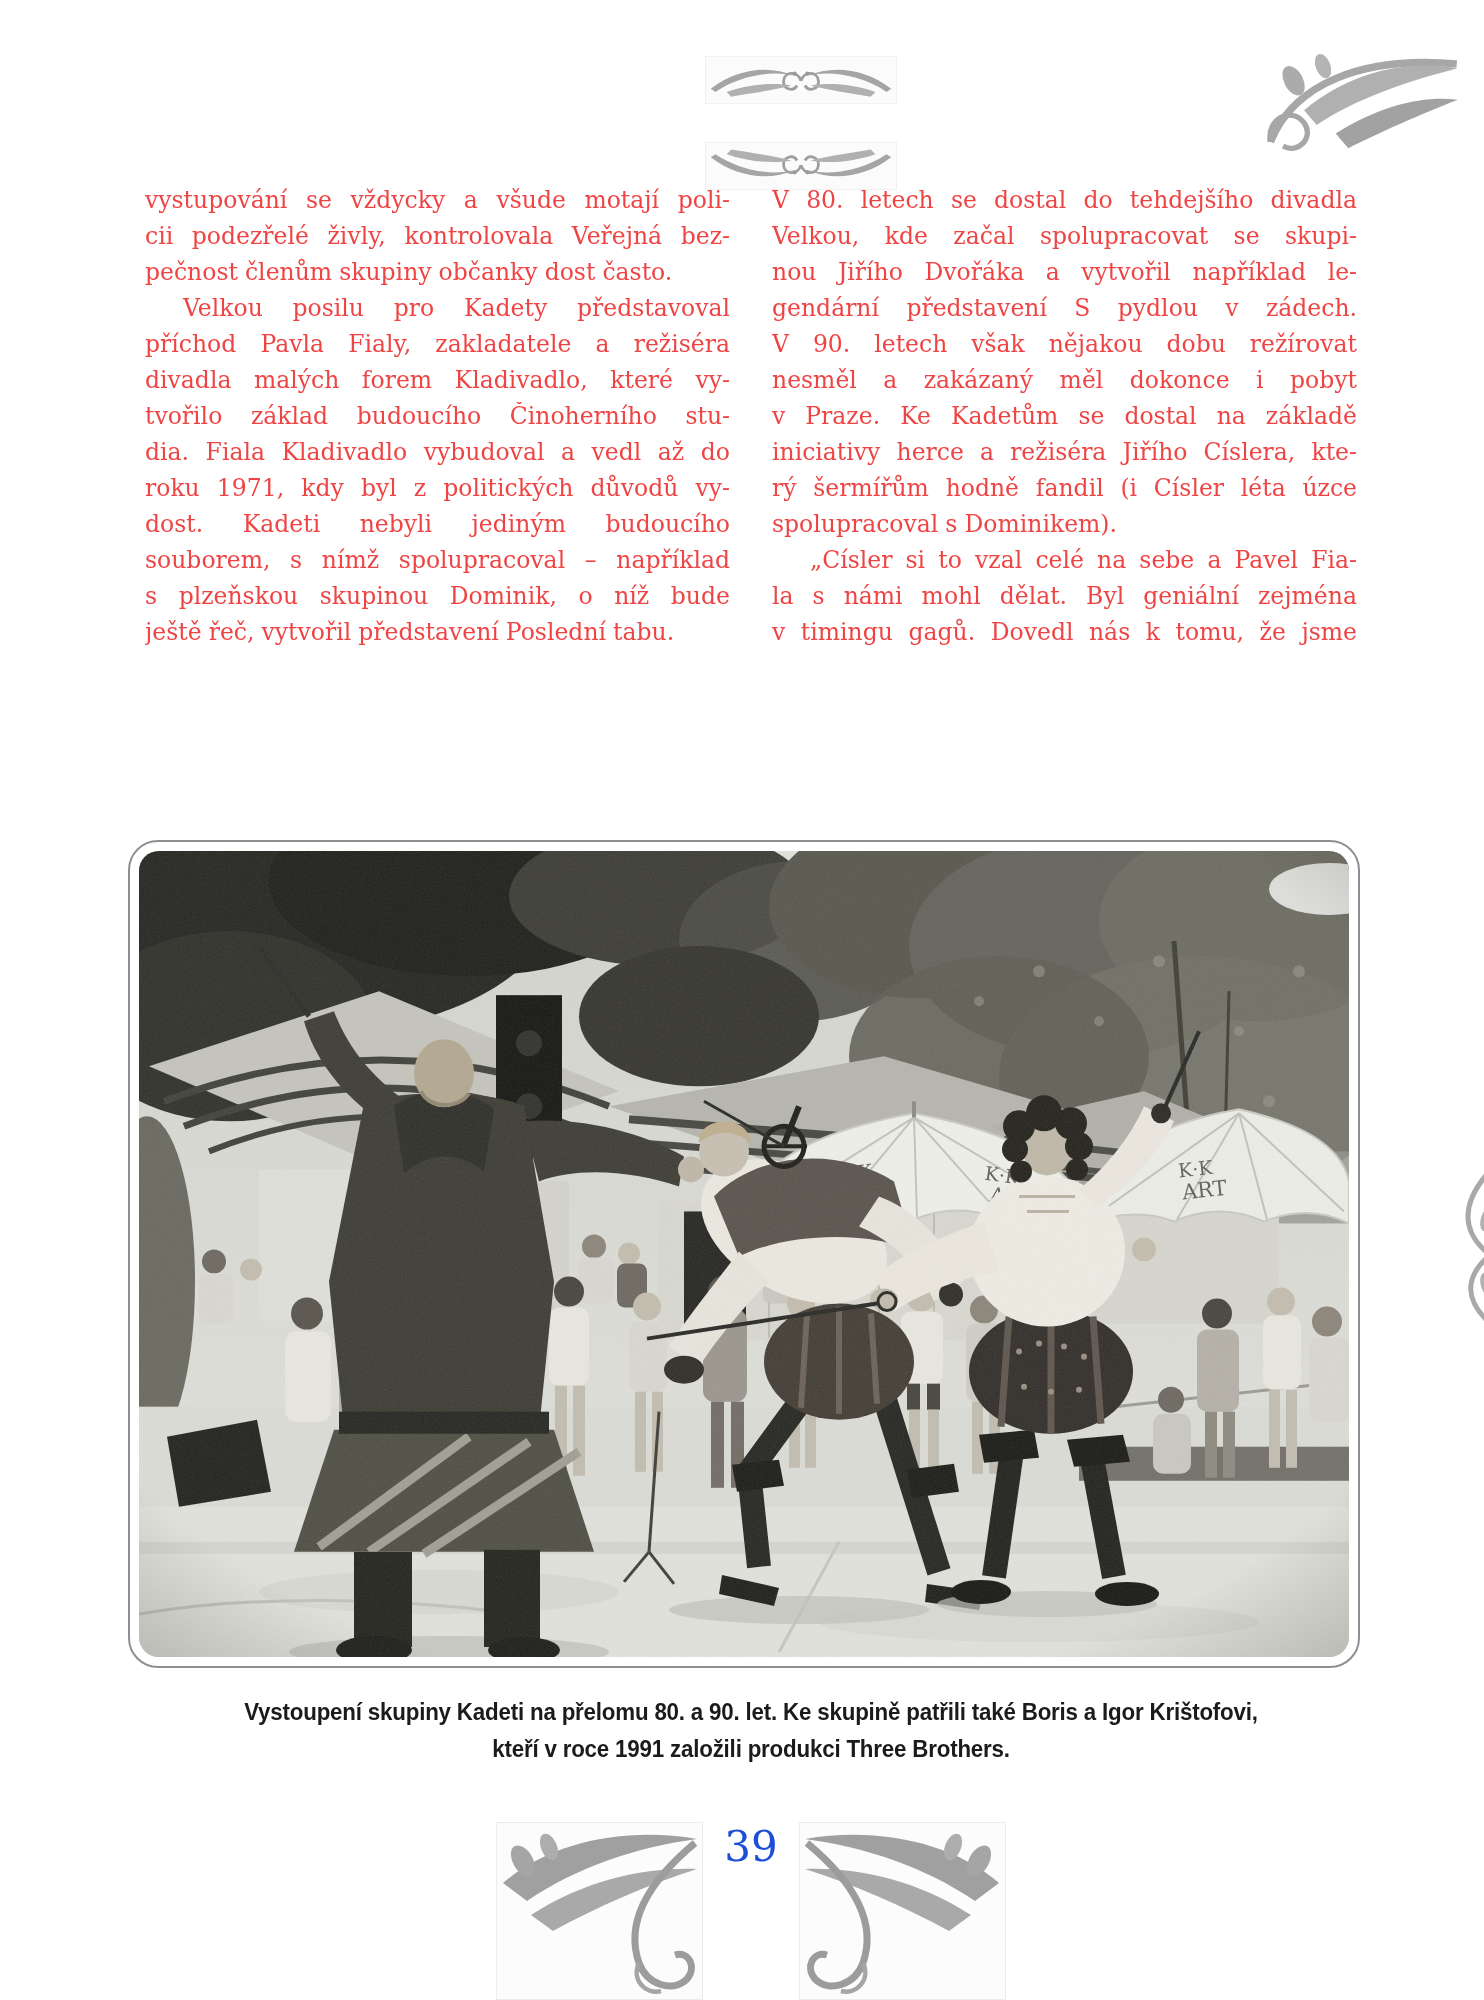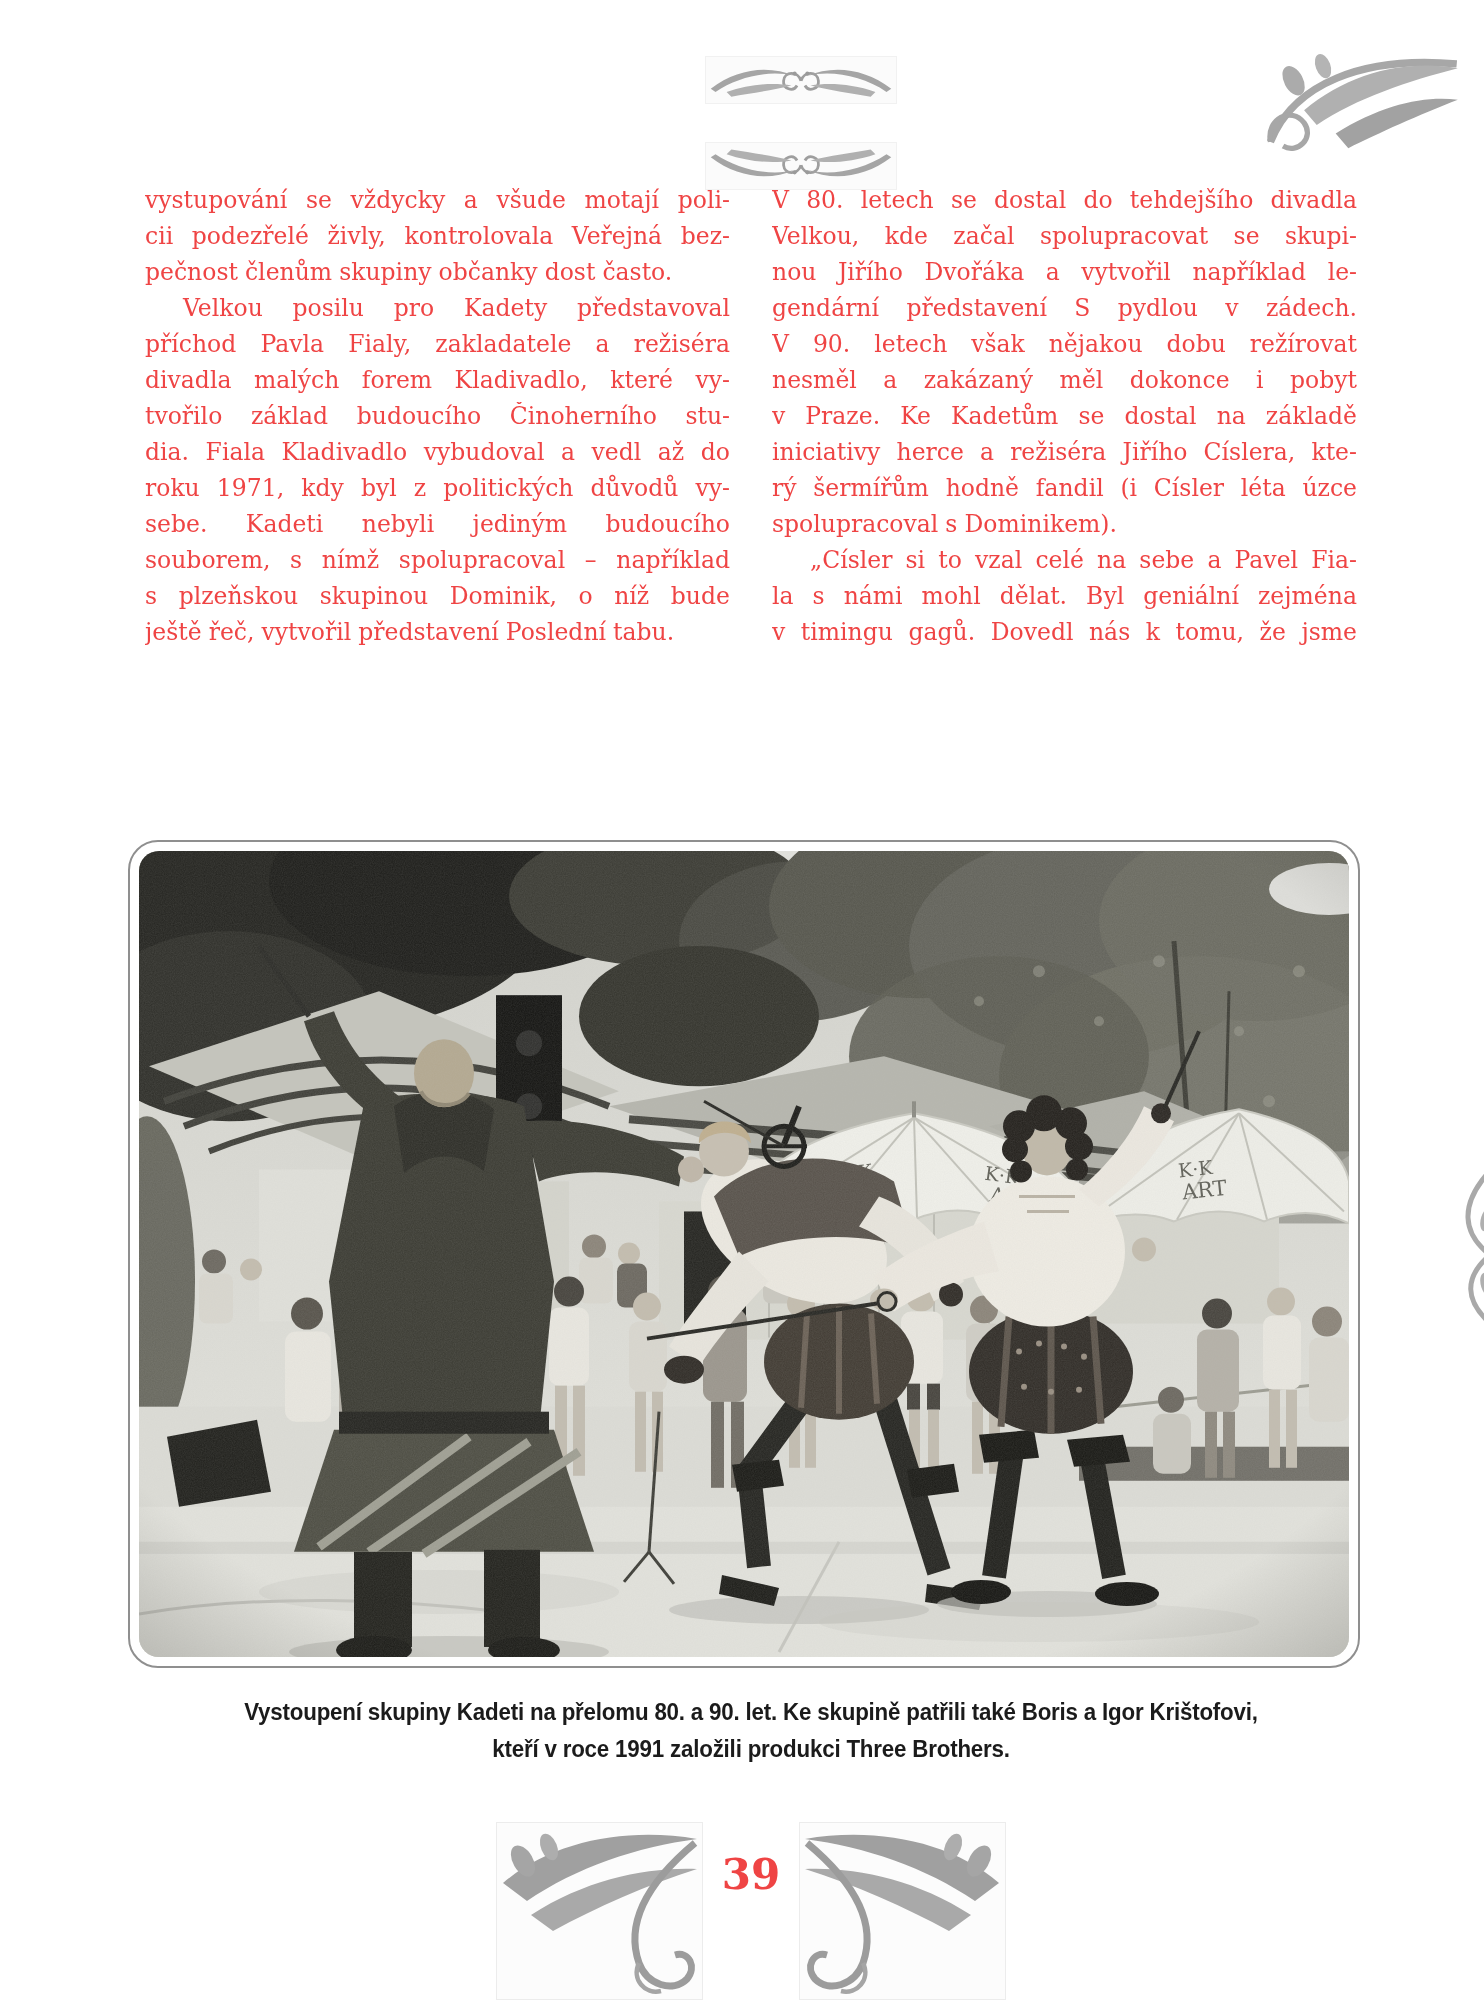--- a/index.html
+++ b/index.html
@@ -34,21 +34,21 @@
   
   .caption{position:absolute;left:145px;top:1694px;width:1212px;text-align:center;
       font-family:"Liberation Sans", sans-serif;font-weight:700;font-size:23.5px;line-height:37px;
       letter-spacing:-0.2px;color:#1b1b1b;transform:scaleX(0.95);transform-origin:center;}
 
   
   .footer{position:absolute;left:145px;top:1822px;width:1212px;display:flex;justify-content:center;align-items:flex-start;}
   .footer-flourish{width:205px;height:176px;background:#fcfcfc;border:1px solid #ececec;}
   .footer-flourish svg{width:100%;height:100%;display:block;}
   .footer-flourish.mirror svg{transform:scaleX(-1);}
-  .page-number{width:96px;text-align:center;margin-top:28px;font-size:42px;color:#ef4444;font-weight:bold;}
+  .page-number{width:96px;text-align:center;font-size:42px;color:#1d4ed8;}
 
   .side-ornament{position:absolute;left:1448px;top:1168px;width:56px;height:162px;}
   .side-ornament svg{width:100%;height:100%;display:block;}
 </style>
 </head>
 <body>
 
 <div class="page">
 
   <div class="header-band">
@@ -164,21 +164,21 @@
           <span>roku</span>
           <span>1971,</span>
           <span>kdy</span>
           <span>byl</span>
           <span>z</span>
           <span>politických</span>
           <span>důvodů</span>
           <span>vy-</span>
         </div>
         <div class="text-line">
-          <span>sebe.</span>
+          <span>dost.</span>
           <span>Kadeti</span>
           <span>nebyli</span>
           <span>jediným</span>
           <span>budoucího</span>
         </div>
         <div class="text-line">
           <span>souborem,</span>
           <span>s</span>
           <span>nímž</span>
           <span>spolupracoval</span>

